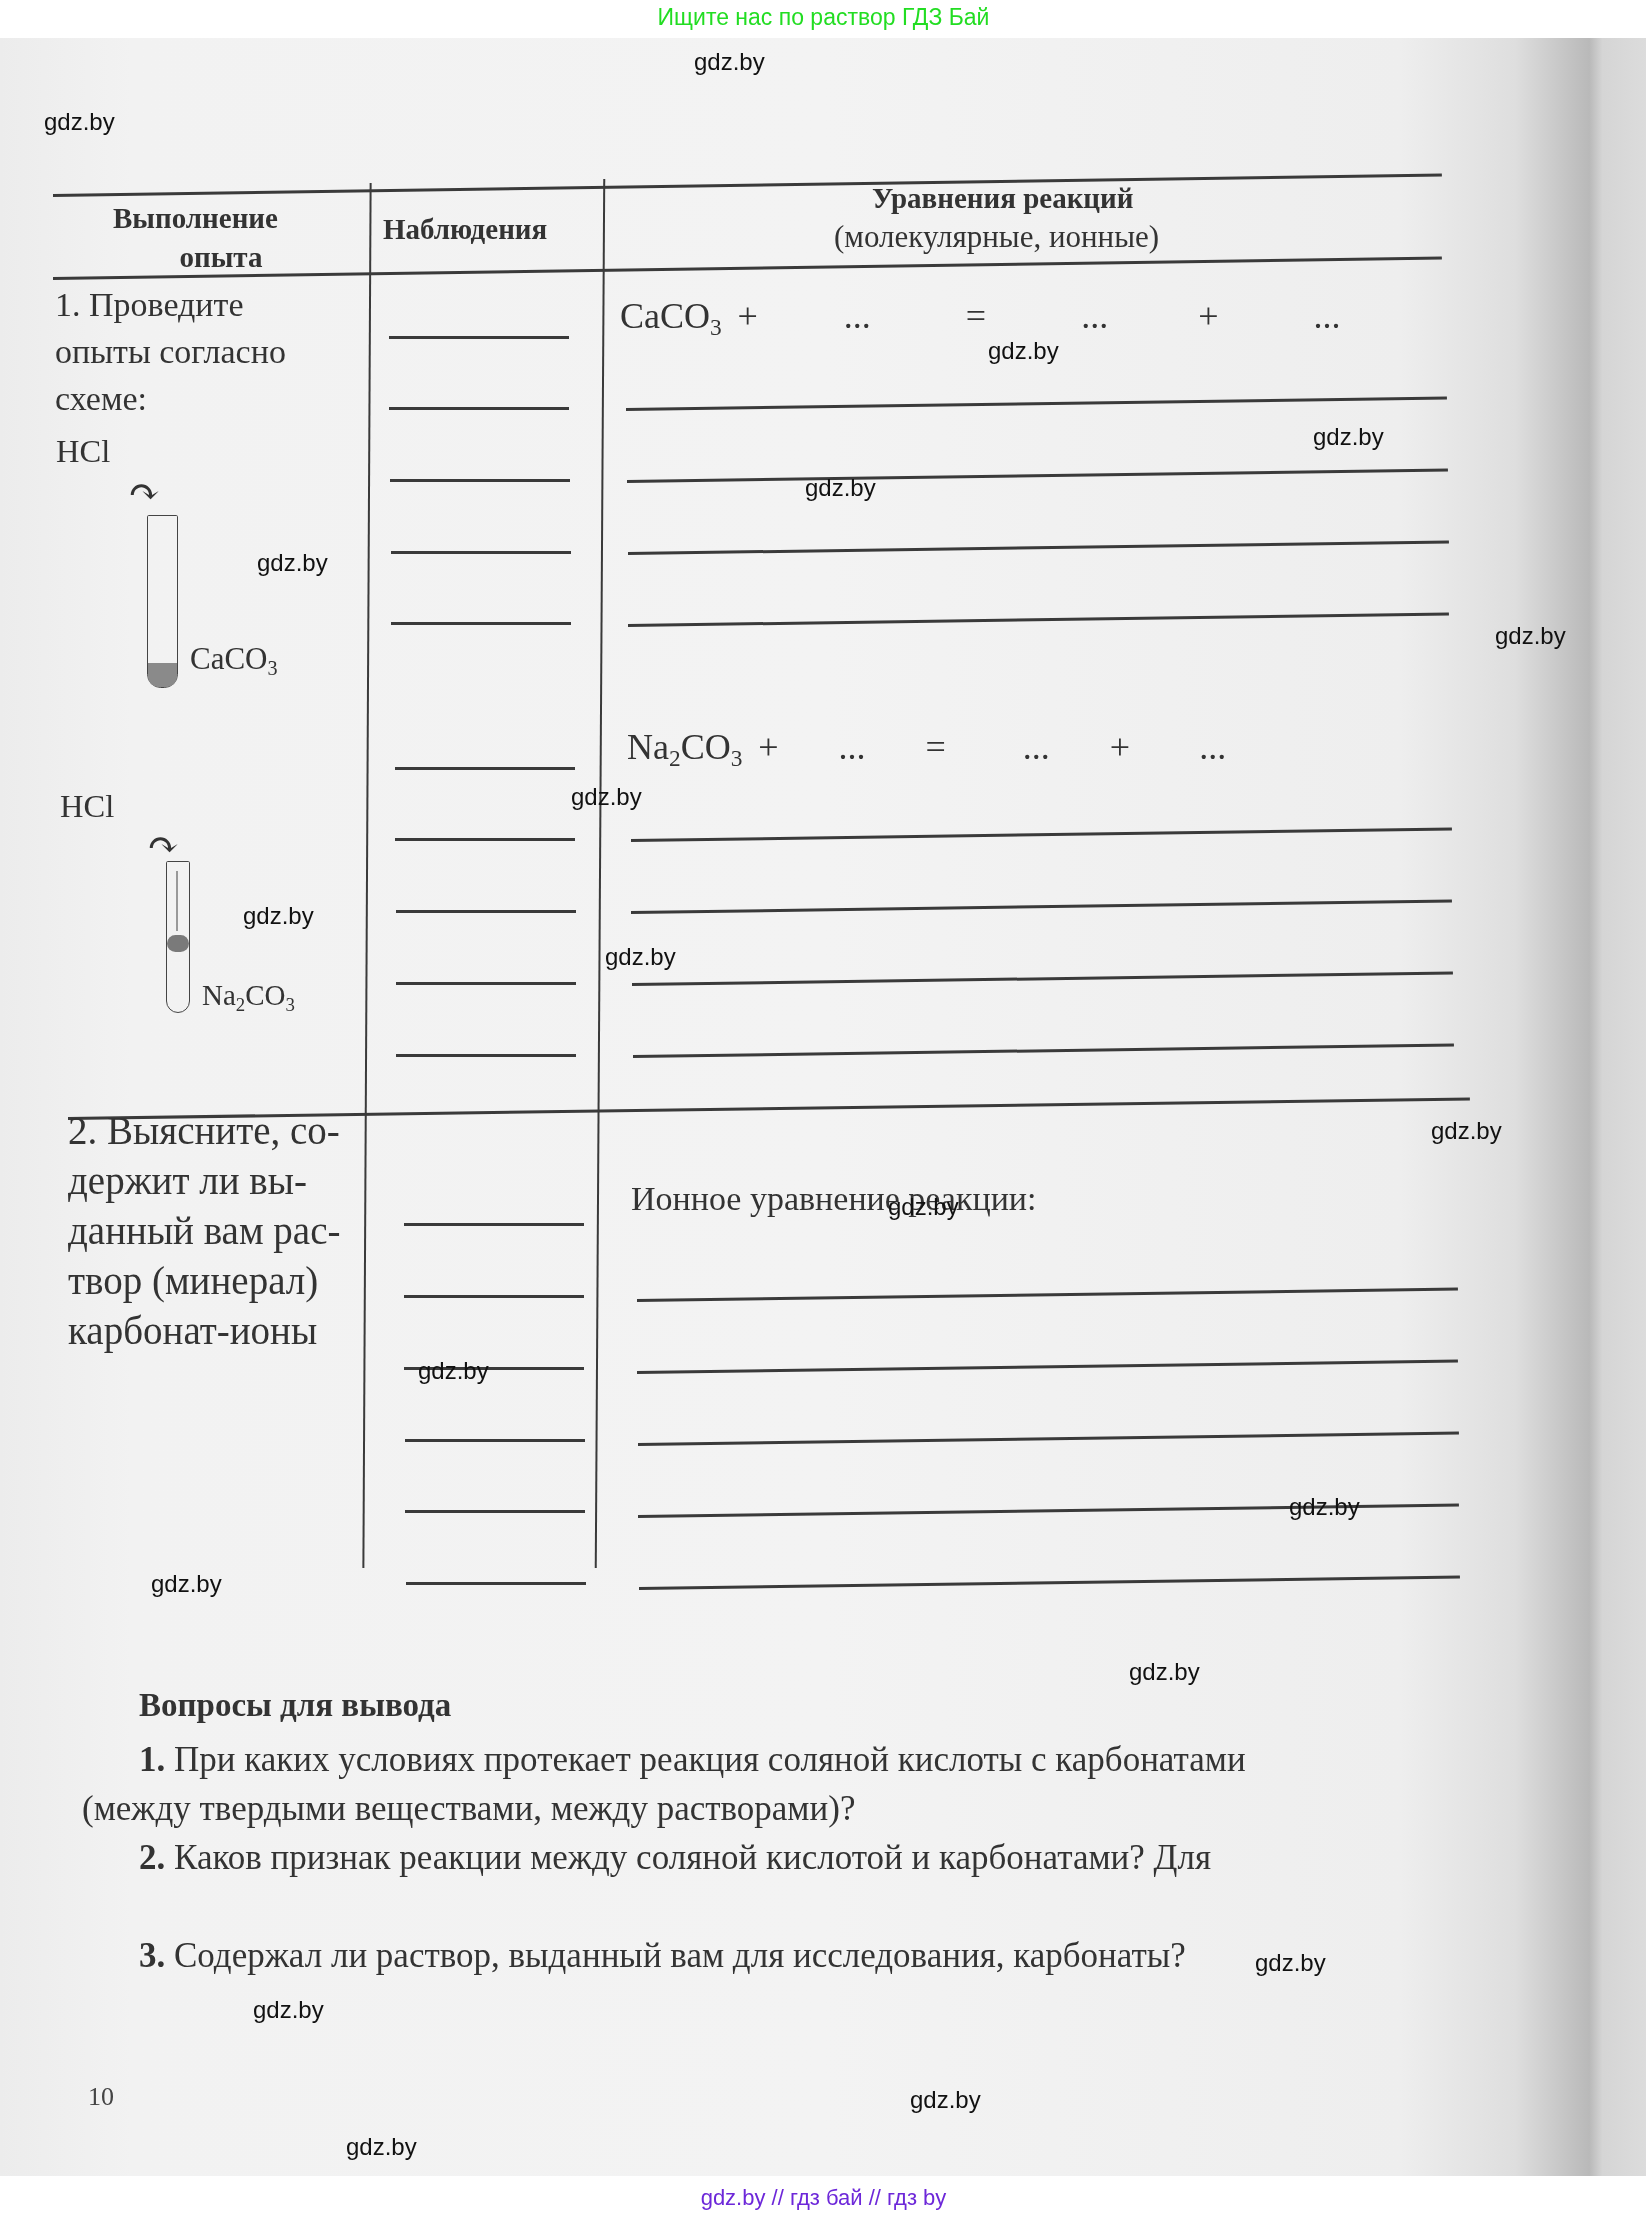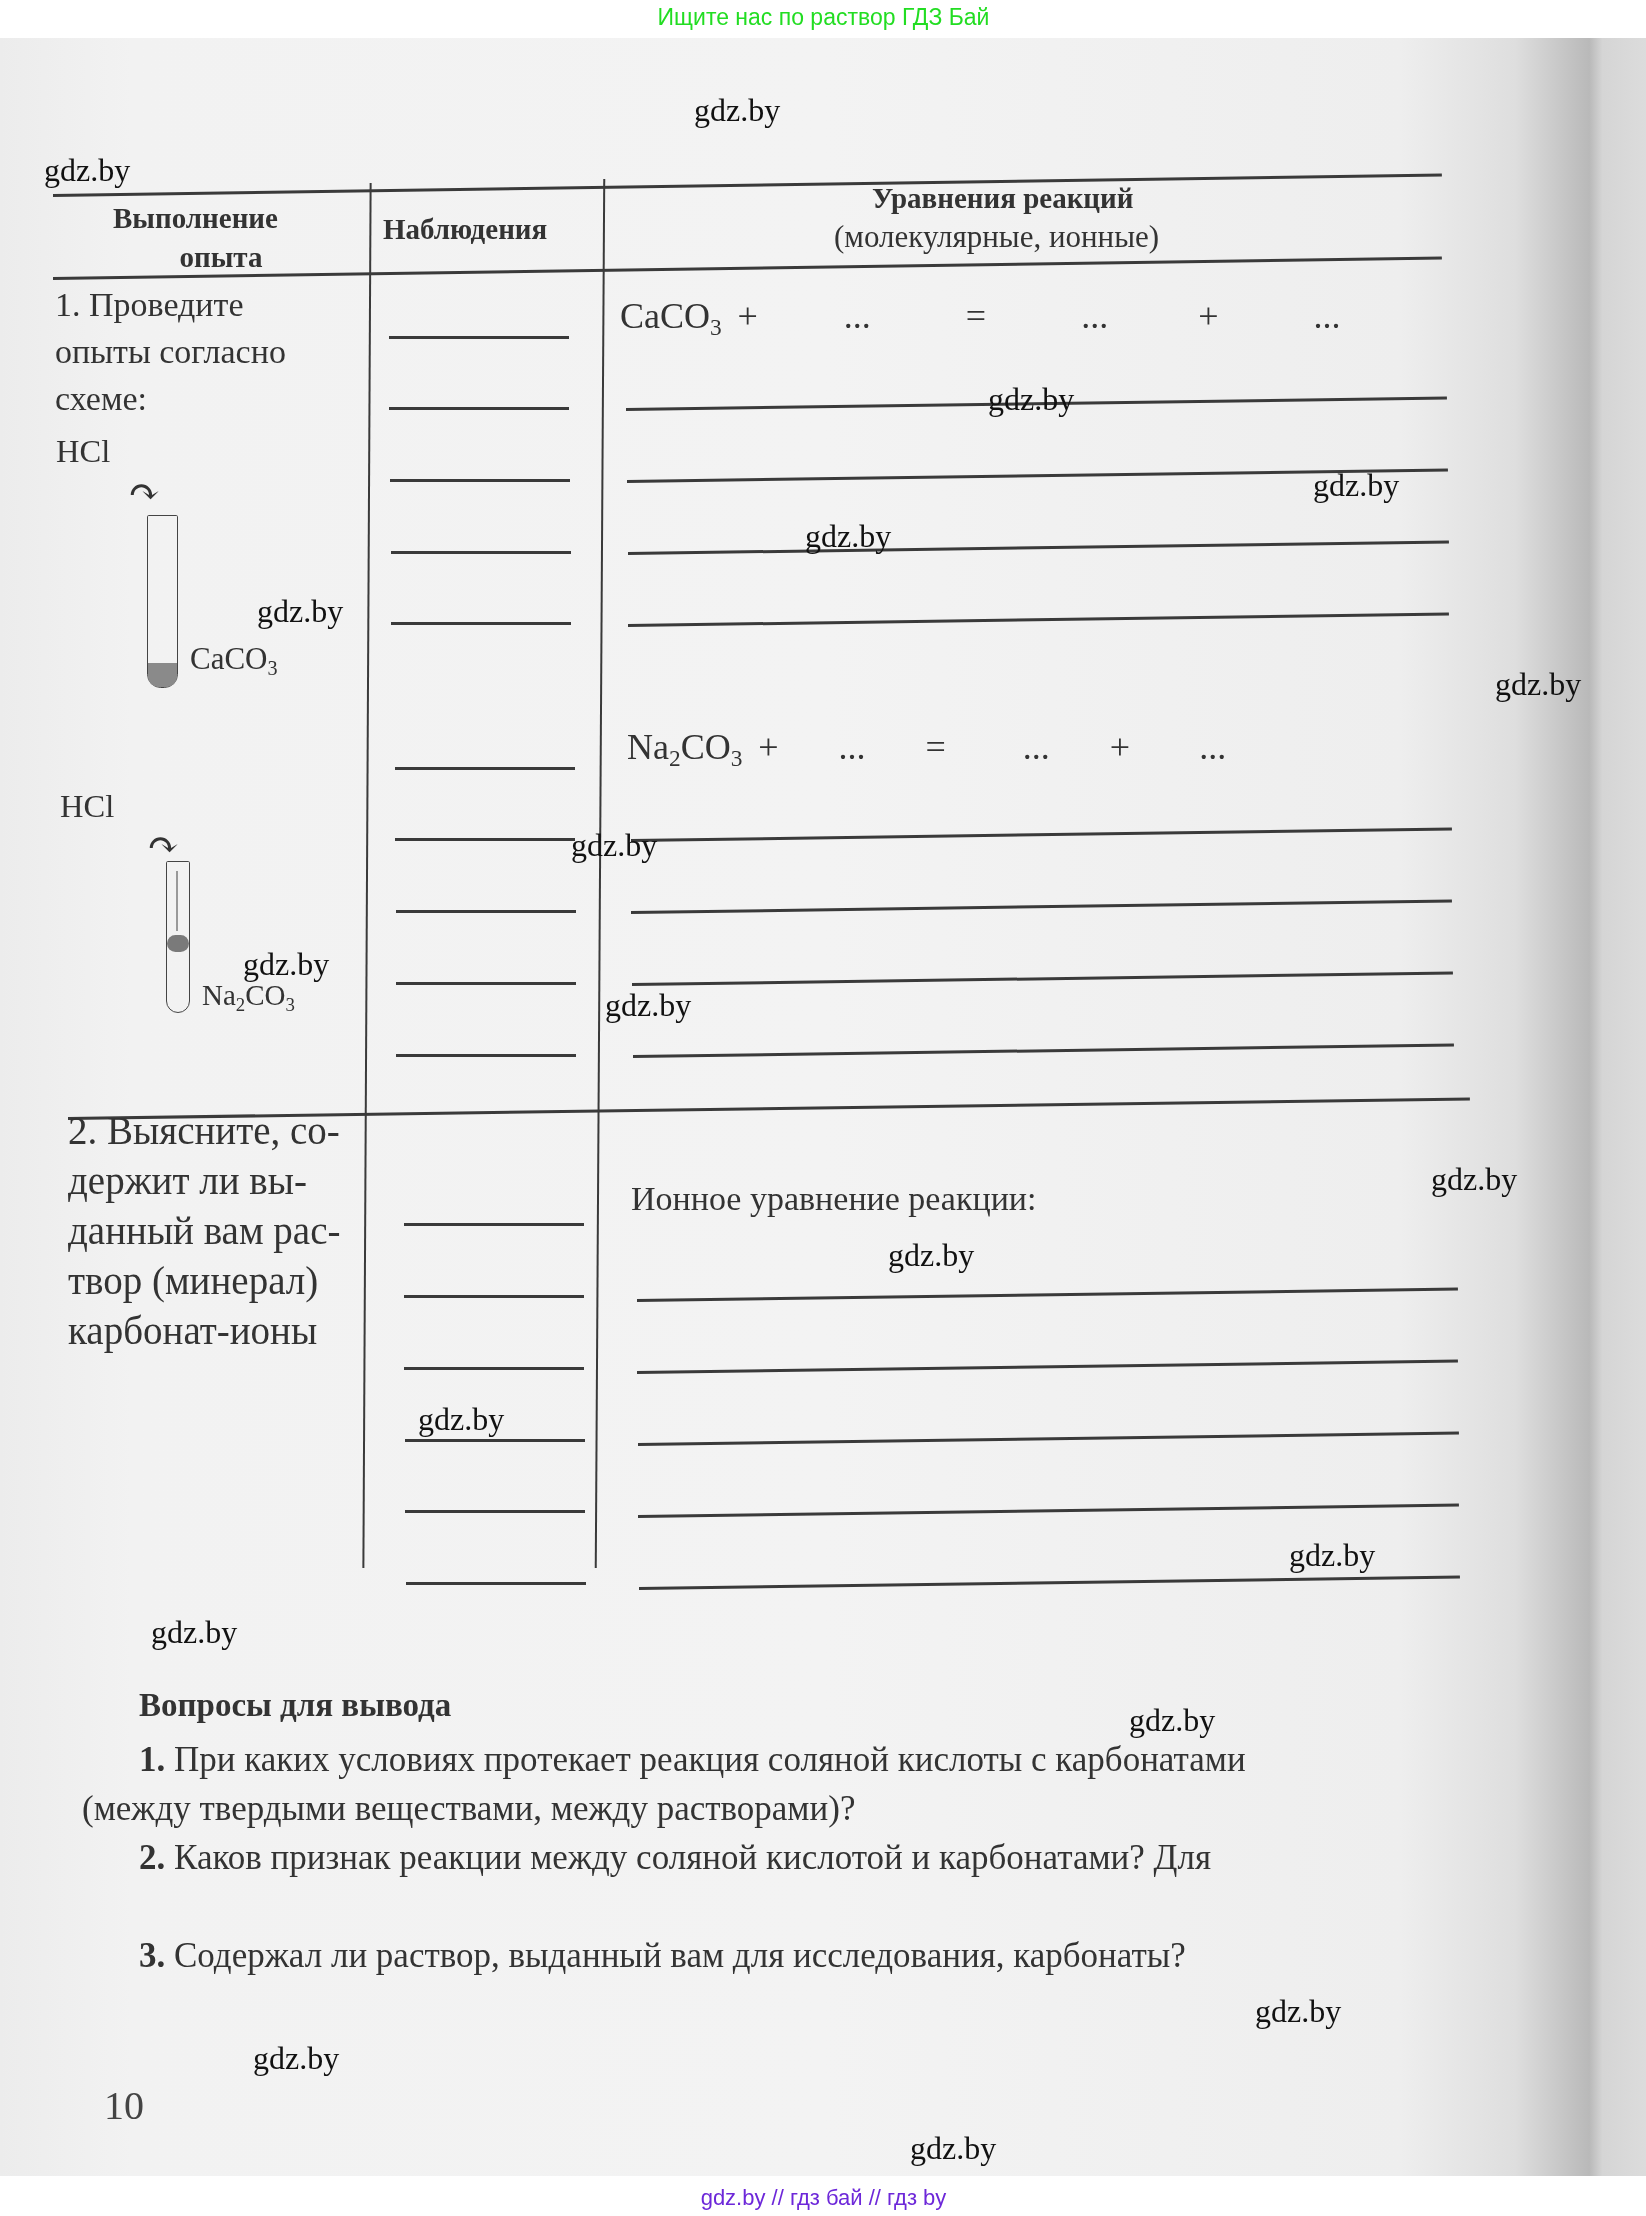--- a/index.html
+++ b/index.html
@@ -9,21 +9,21 @@
   .banner-bottom{top:2176px;height:40px;line-height:43px;font-size:22px;color:#6d28d9;}
   .page{position:absolute;left:0;top:38px;width:1647px;height:2138px;
         background:linear-gradient(90deg,#ececec 0%,#f2f2f2 8%,#f3f3f3 50%,#eeeeee 85%,#dedede 92%,#b9b9b9 96.5%,#d5d5d5 97.3%,#dcdcdc 100%);}
   .abs{position:absolute;}
   .line{position:absolute;background:#3a3a3a;height:2.6px;transform-origin:left center;}
   .vline{position:absolute;width:1.7px;background:#3a3a3a;}
   .t{position:absolute;white-space:nowrap;}
   .hdr{font-weight:bold;font-size:29px;color:#333;}
   .body{font-size:34px;color:#333;}
   .eq{font-size:36px;color:#333;}
-  .wm{position:absolute;font-family:Liberation Serif, serif;font-size:32px;color:#111;margin-top:44px;}
+  .wm{position:absolute;font-family:Liberation Sans, sans-serif;font-size:24px;color:#111;}
   sub{font-size:0.65em;vertical-align:-0.3em;}
   .tube{position:absolute;border:1.7px solid #444;border-top:none;border-radius:0 0 12px 12px;}
   .fill{position:absolute;left:0;right:0;bottom:0;background:#8a8a8a;border-radius:0 0 10.3px 10.3px;}
   .arrow{position:absolute;font-size:38px;color:#333;}
   .q{font-size:35px;color:#333;position:absolute;white-space:nowrap;}
   .qh{font-size:33px;font-weight:bold;color:#333;position:absolute;}
 </style>
 </head>
 <body>
 
@@ -136,21 +136,21 @@
     <b>1.</b> <span>При каких условиях протекает реакция соляной кислоты с карбонатами</span>
   </div>
   <div class="q" style="left:82px;top:1751px;">(между твердыми веществами, между растворами)?</div>
   <div class="q" style="left:139px;top:1800px;">
     <b>2.</b> <span>Каков признак реакции между соляной кислотой и карбонатами? Для</span>
   </div>
   <div class="q" style="left:139px;top:1898px;">
     <b>3.</b> <span>Содержал ли раствор, выданный вам для исследования, карбонаты?</span>
   </div>
 
-  <div class="t" style="left:104px;top:2044px;font-size:40px;color:#444;text-align:right;">10</div>
+  <div class="t" style="left:88px;top:2044px;font-size:26px;color:#444;text-align:right;">10</div>
 
   <div class="wm" style="left:694px;top:10.3px;">gdz.by</div>
   <div class="wm" style="left:44px;top:70px;">gdz.by</div>
   <div class="wm" style="left:988px;top:299px;">gdz.by</div>
   <div class="wm" style="left:1313px;top:385px;">gdz.by</div>
   <div class="wm" style="left:805px;top:436px;">gdz.by</div>
   <div class="wm" style="left:257px;top:511px;">gdz.by</div>
   <div class="wm" style="left:1495px;top:584px;">gdz.by</div>
   <div class="wm" style="left:571px;top:745px;">gdz.by</div>
   <div class="wm" style="left:243px;top:864px;">gdz.by</div>

